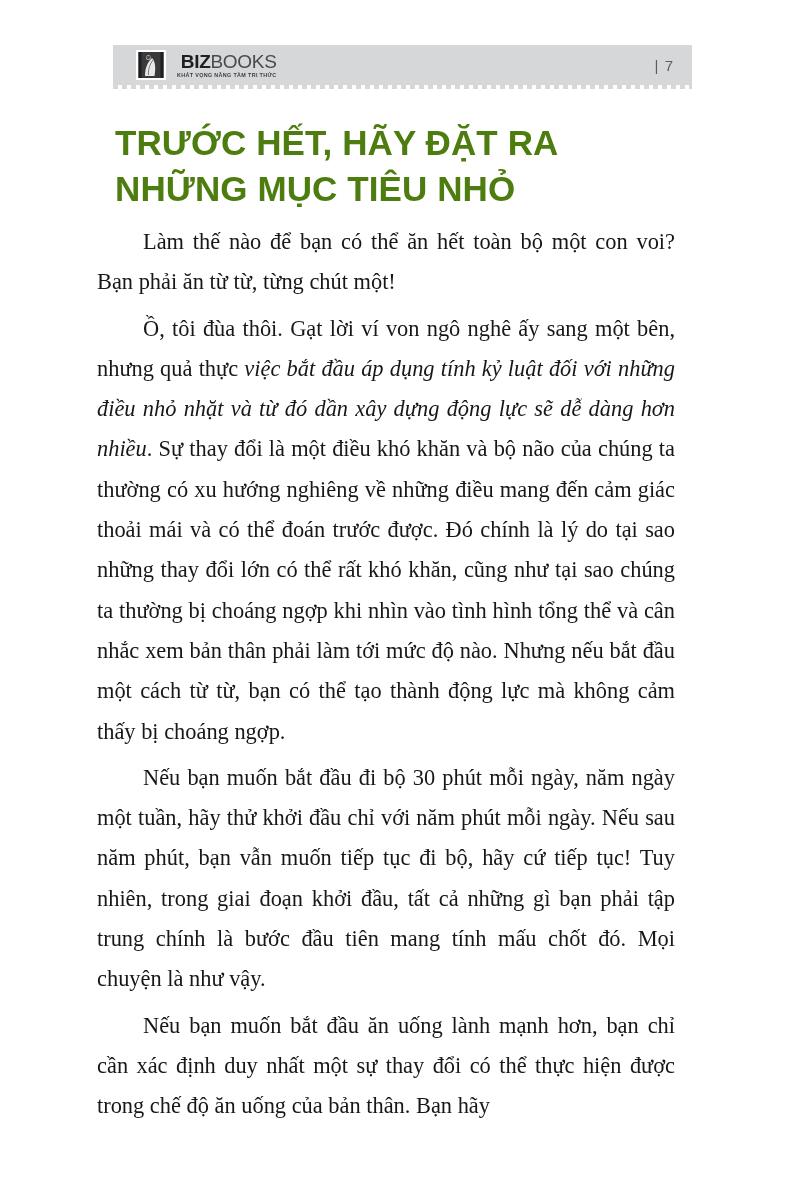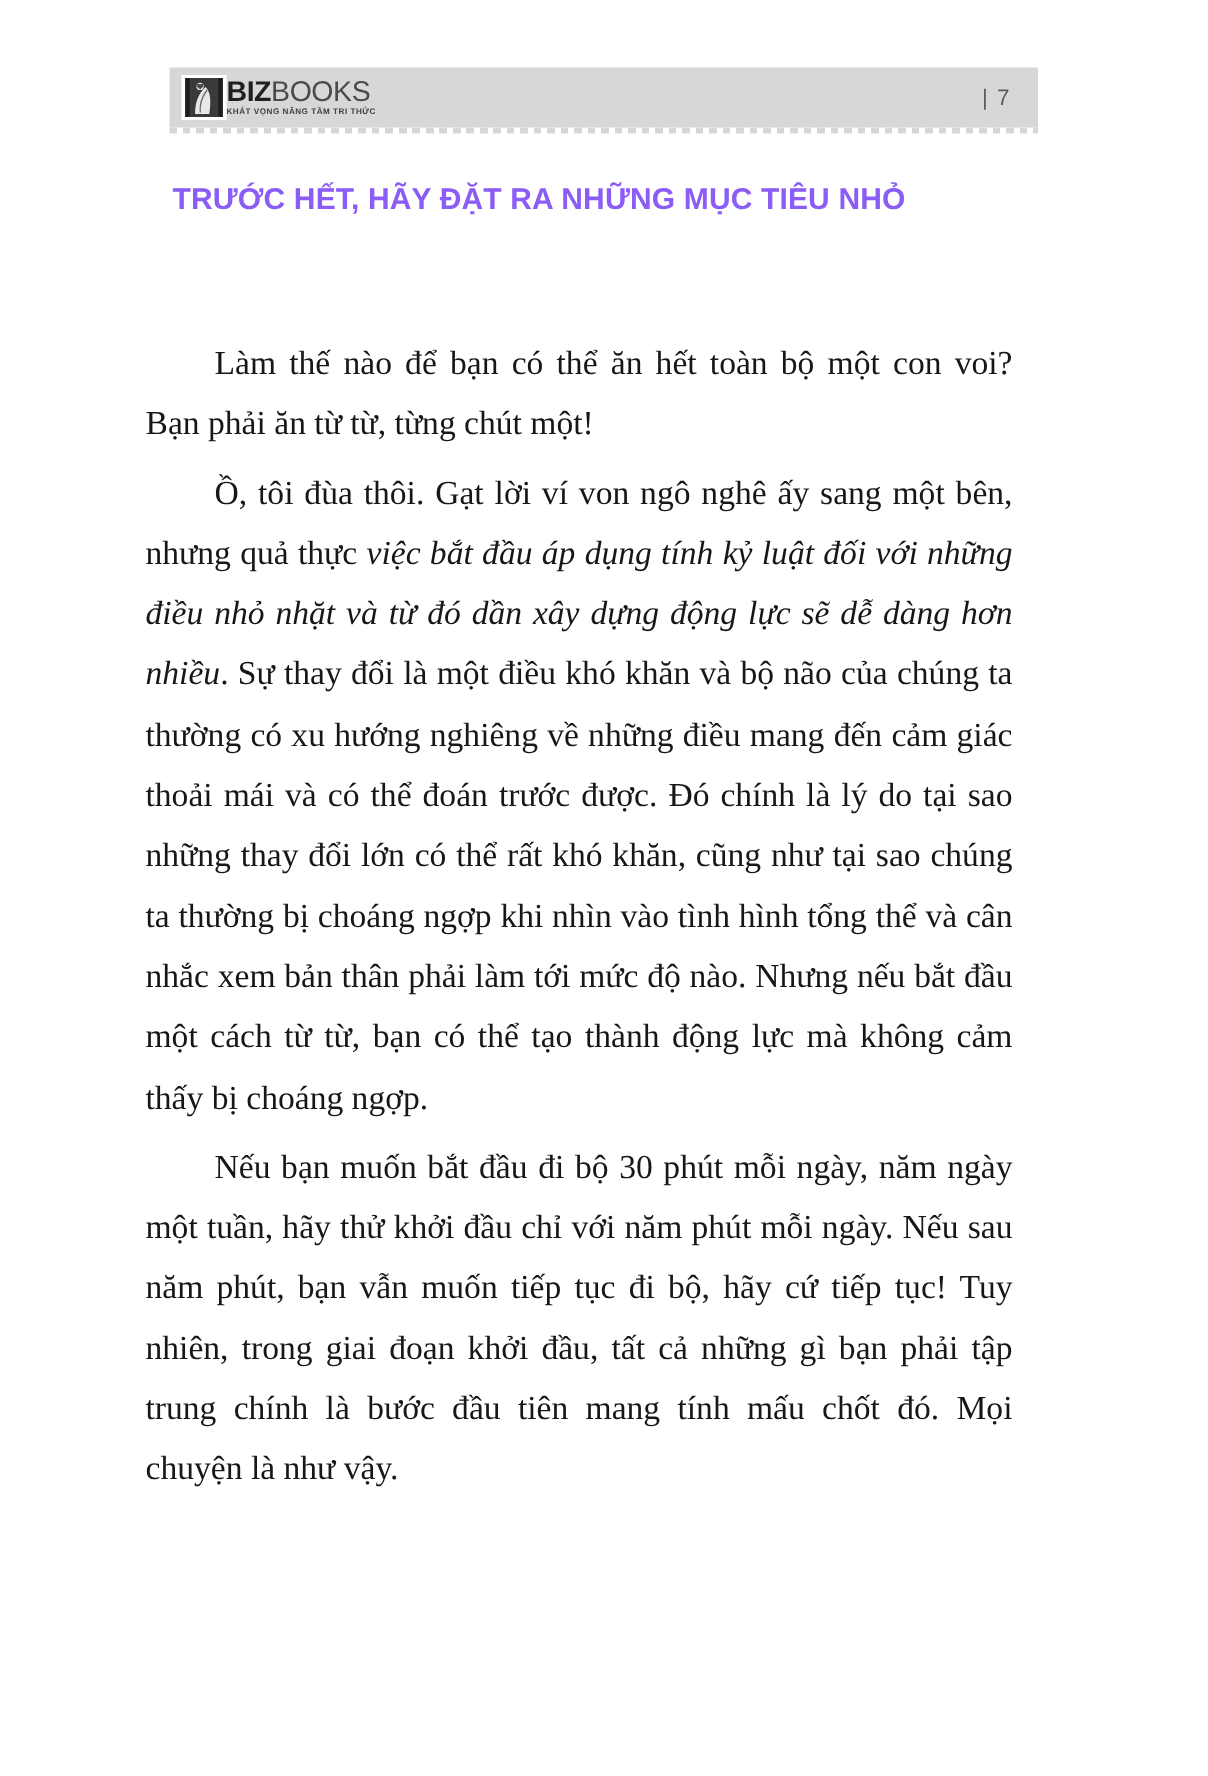--- a/index.html
+++ b/index.html
@@ -44,22 +44,23 @@
     height: 4px;
     background-image:
       repeating-linear-gradient(to right,
         #d6d7d9 0px, #d6d7d9 5px,
         rgba(255,255,255,0) 5px, rgba(255,255,255,0) 9px);
   }
 
   .brand {
     display: flex;
     align-items: center;
-    gap: 0;
-    padding-left: 8px;
+    gap: 11px;
+    padding-left: 23px;
+    text-align: right;
   }
   .brand-mark {
     width: 30px;
     height: 30px;
     flex: 0 0 30px;
     position: relative;
     background: #ffffff;
     display: block;
   }
   .brand-text {
@@ -99,25 +100,25 @@
   }
 
   
   .page-title {
     position: absolute;
     left: 115px;
     top: 120px;
     width: 560px;
     margin: 0;
     font-family: "Liberation Sans", "DejaVu Sans", sans-serif;
-    font-size: 20px;
+    font-size: 35px;
     font-weight: 700;
     line-height: 1.32;
     letter-spacing: 0.1px;
-    color: #8b5cf6;
+    color: #4d7c0f;
     text-transform: uppercase;
   }
 
   
   .body-copy {
     position: absolute;
     left: 97px;
     top: 222px;
     width: 578px;
   }
@@ -164,15 +165,16 @@
 
     <div class="folio">| 7</div>
   </div>
 
   <h1 class="page-title">TRƯỚC HẾT, HÃY ĐẶT RA NHỮNG MỤC TIÊU NHỎ</h1>
 
   <div class="body-copy">
     <p><span>Làm thế nào để bạn có thể ăn hết toàn bộ một con voi? Bạn phải ăn từ từ, từng chút một!</span></p>
     <p><span>Ồ, tôi đùa thôi. Gạt lời ví von ngô nghê ấy sang một bên, nhưng quả thực </span><em>việc bắt đầu áp dụng tính kỷ luật đối với những điều nhỏ nhặt và từ đó dần xây dựng động lực sẽ dễ dàng hơn nhiều</em><span>. Sự thay đổi là một điều khó khăn và bộ não của chúng ta thường có xu hướng nghiêng về những điều mang đến cảm giác thoải mái và có thể đoán trước được. Đó chính là lý do tại sao những thay đổi lớn có thể rất khó khăn, cũng như tại sao chúng ta thường bị choáng ngợp khi nhìn vào tình hình tổng thể và cân nhắc xem bản thân phải làm tới mức độ nào. Nhưng nếu bắt đầu một cách từ từ, bạn có thể tạo thành động lực mà không cảm thấy bị choáng ngợp.</span></p>
     <p><span>Nếu bạn muốn bắt đầu đi bộ 30 phút mỗi ngày, năm ngày một tuần, hãy thử khởi đầu chỉ với năm phút mỗi ngày. Nếu sau năm phút, bạn vẫn muốn tiếp tục đi bộ, hãy cứ tiếp tục! Tuy nhiên, trong giai đoạn khởi đầu, tất cả những gì bạn phải tập trung chính là bước đầu tiên mang tính mấu chốt đó. Mọi chuyện là như vậy.</span></p>
+    <p><span>Nếu bạn muốn bắt đầu ăn uống lành mạnh hơn, bạn chỉ cần xác định duy nhất một sự thay đổi có thể thực hiện được trong chế độ ăn uống của bản thân. Bạn hãy</span></p>
   </div>
 
 </div>
 
 </body></html>

